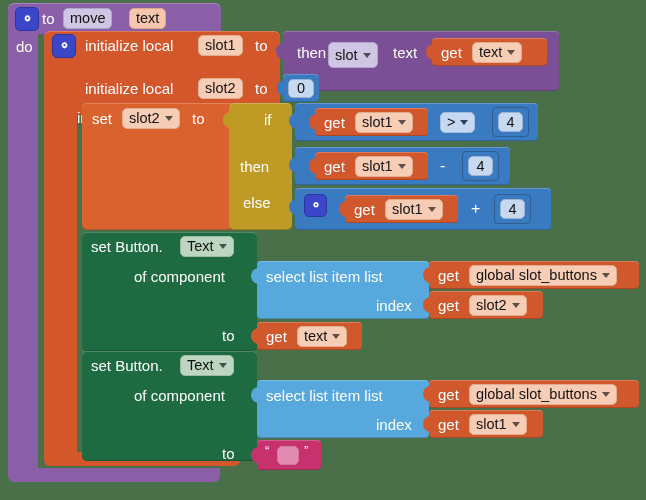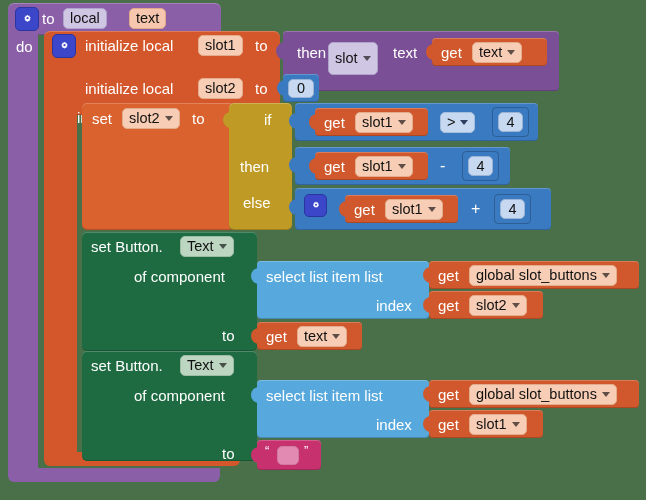--- a/index.html
+++ b/index.html
@@ -76,21 +76,21 @@
     <svg width="13" height="13" viewBox="0 0 24 24" aria-hidden="true">
       <path fill="#ffffff" d="M12 8.2a3.8 3.8 0 1 0 0 7.6 3.8 3.8 0 0 0 0-7.6zm0 5.6a1.8 1.8 0 1 1 0-3.6 1.8 1.8 0 0 1 0 3.6z"></path>
       <path fill="#ffffff" d="M21 12a8.9 8.9 0 0 0-.12-1.4l2.1-1.6-2-3.46-2.5 1a9 9 0 0 0-2.4-1.4L15.7 2.4h-4l-.38 2.74a9 9 0 0 0-2.4 1.4l-2.5-1-2 3.46 2.1 1.6A8.9 8.9 0 0 0 6.4 12c0 .48.04.94.12 1.4l-2.1 1.6 2 3.46 2.5-1a9 9 0 0 0 2.4 1.4l.38 2.74h4l.38-2.74a9 9 0 0 0 2.4-1.4l2.5 1 2-3.46-2.1-1.6c.08-.46.12-.92.12-1.4z" opacity=".0"></path>
       <path fill="#ffffff" d="M12 1.6l1.5 2.3 2.7-.5.4 2.7 2.5 1.1-1.4 2.4 1.4 2.4-2.5 1.1-.4 2.7-2.7-.5L12 18l-1.5-2.3-2.7.5-.4-2.7-2.5-1.1 1.4-2.4-1.4-2.4 2.5-1.1.4-2.7 2.7.5L12 1.6z" opacity=".0"></path>
       <path fill="#ffffff" d="M12 3.1l1.2 1.9 2.2-.4.3 2.2 2 .9-1.1 1.9 1.1 1.9-2 .9-.3 2.2-2.2-.4L12 16.1l-1.2-1.9-2.2.4-.3-2.2-2-.9 1.1-1.9L6.3 7.7l2-.9.3-2.2 2.2.4L12 3.1z"></path>
       <circle cx="12" cy="9.6" r="2.05" fill="#3b47c8"></circle>
     </svg>
   </div>
   <span class="lbl" style="left:42px;top:11px;">to</span>
   <span class="field f-lav" style="left:63px;top:8px;height:21px;">
-    <span>local</span>
+    <span>move</span>
   </span>
   <span class="field f-peach" style="left:129px;top:8px;height:21px;">
     <span>text</span>
   </span>
   <span class="lbl" style="left:16px;top:39px;">do</span>
 
   <div class="blk c-orange rd sh" style="left:44px;top:31px;width:236px;height:84px;border-radius:6px 6px 0 0;"></div>
 
   <div class="blk c-orange" style="left:44px;top:110px;width:33px;height:348px;"></div>
   <div class="blk c-orange" style="left:44px;top:452px;width:196px;height:14px;border-radius:0 0 6px 6px;"></div>
@@ -113,21 +113,21 @@
   </span>
   <span class="lbl" style="left:255px;top:81px;">to</span>
 
   <span class="lbl" style="left:53px;top:110px;margin-left:24px;">in</span>
 
   <div class="blk c-purple-d rd sh" style="left:283px;top:31px;width:276px;height:60px;"></div>
   <div class="plug" style="left:276px;top:42px;">
     <div style="position:absolute;left:0;top:0;width:9px;height:18px;background:#7a4f96;border-radius:9px 0 0 9px;"></div>
   </div>
   <span class="lbl" style="left:297px;top:45px;">then</span>
-  <span class="field f-lav" style="left:328px;top:42px;height:33px;">
+  <span class="field f-lav" style="left:328px;top:42px;height:26px;">
     <span>slot</span>
     <span class="caret"></span>
   </span>
   <span class="lbl" style="left:393px;top:45px;">text</span>
 
   <div class="blk c-getorange rd sh" style="left:432px;top:38px;width:115px;height:28px;"></div>
   <div class="plug" style="left:426px;top:44px;">
     <div style="position:absolute;left:0;top:0;width:8px;height:16px;background:#d0582c;border-radius:8px 0 0 8px;"></div>
   </div>
   <span class="lbl" style="left:441px;top:45px;">get</span>

